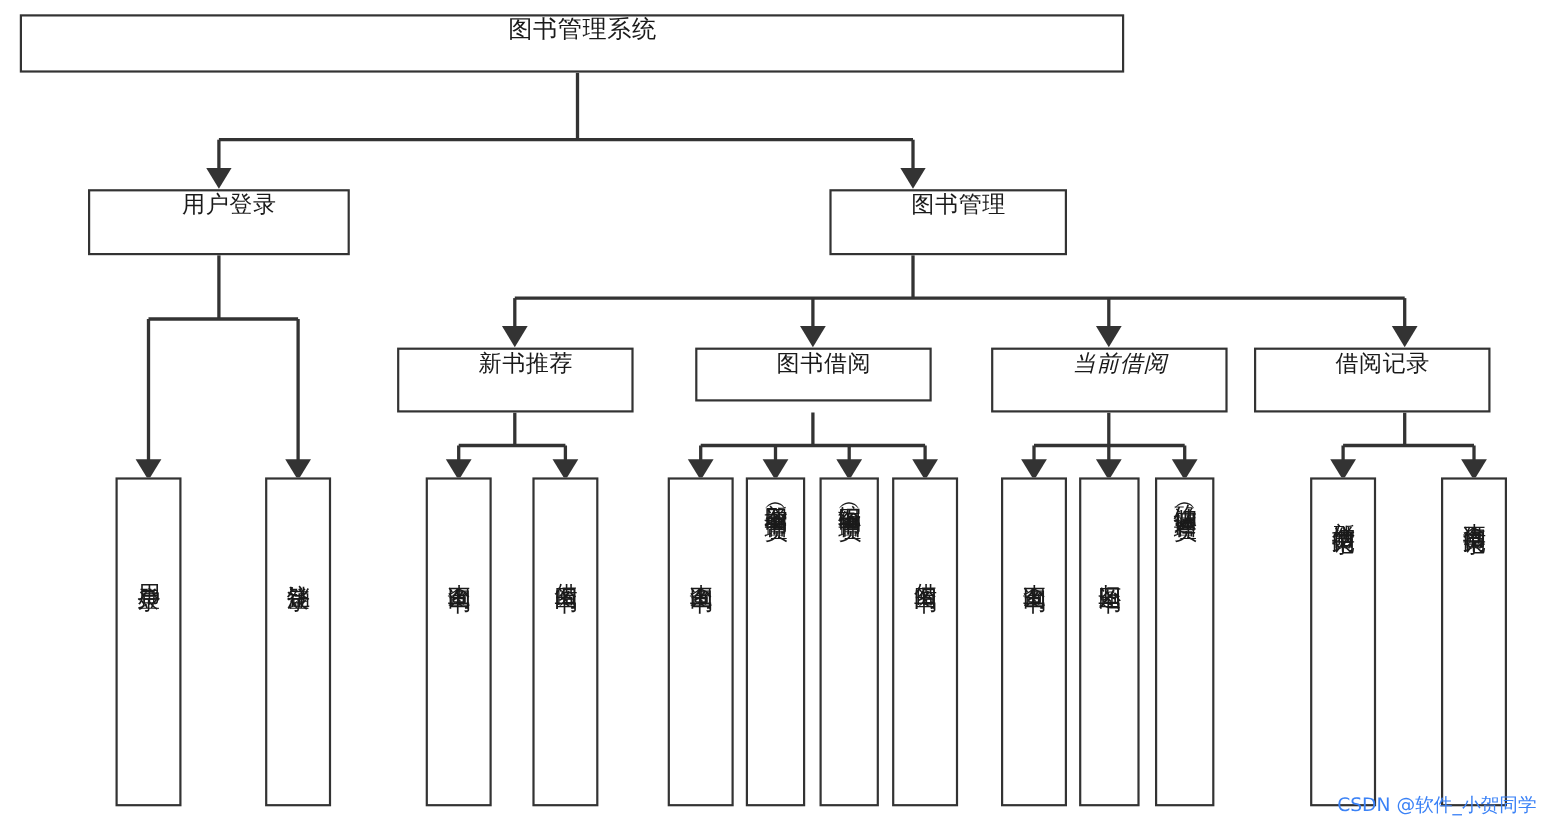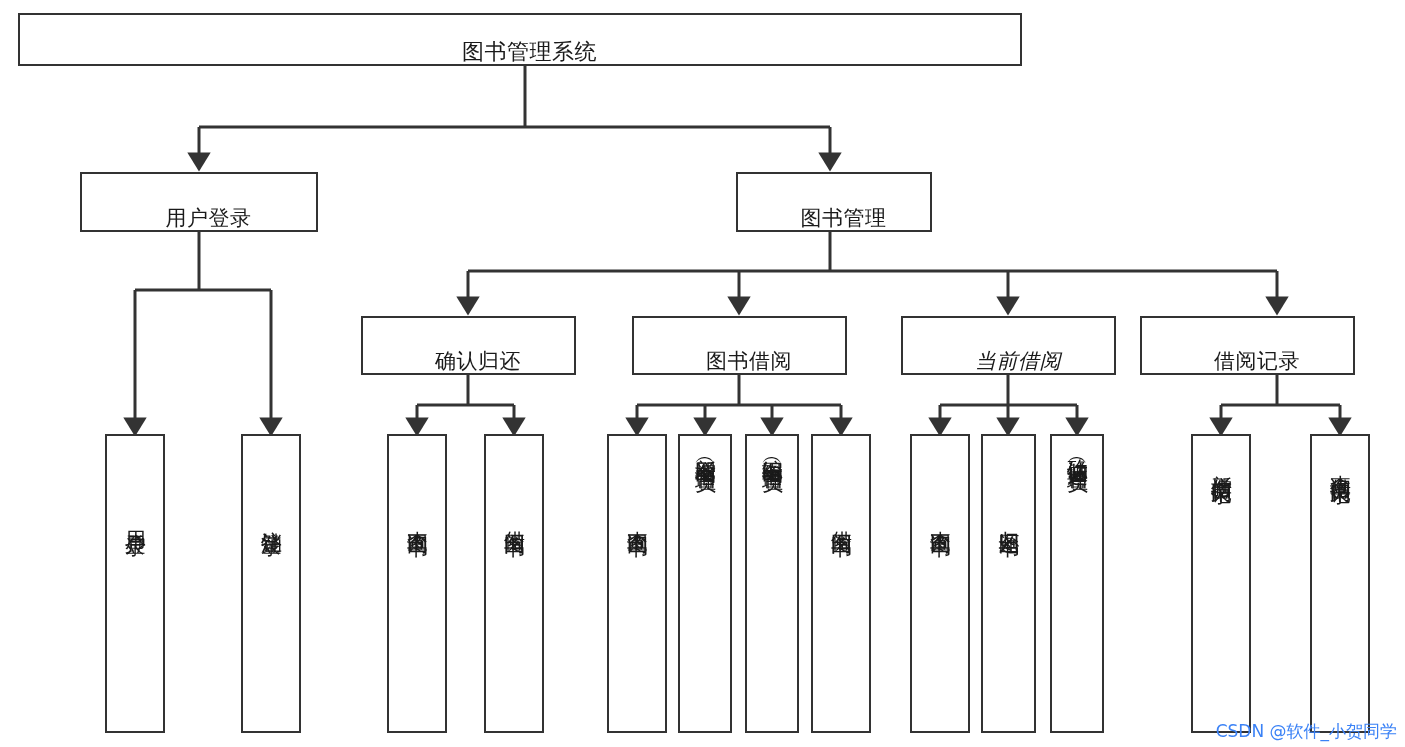--- a/index.html
+++ b/index.html
@@ -28,21 +28,21 @@
     width: 1405px; height: 747px;
     z-index: 1;
   }
 
   .node {
     position: absolute;
     z-index: 2;
     background: #ffffff;
     border: 2.5px solid #333333;
     display: flex;
-    align-items: flex-end;
+    align-items: flex-start;
     justify-content: center;
     color: #1a1a1a;
     padding-left: 19px;
   }
 
   .node-label {
     display: block;
     text-align: center;
     line-height: 1.15;
     letter-spacing: 0.5px;
@@ -144,29 +144,29 @@
   </svg>
 
   <div class="node root horiz" style="left:18px; top:13px; width:1004px; height:53px;">
     <span class="node-label">图书管理系统</span>
   </div>
 
   <div class="node horiz" style="left:80px; top:172px; width:238px; height:60px;">
     <span class="node-label">用户登录</span>
   </div>
 
-  <div class="node horiz" style="left:736px; top:172px; width:196px; height:60px;">
+  <div class="node horiz" style="left:754px; top:172px; width:216px; height:60px;">
     <span class="node-label">图书管理</span>
   </div>
 
   <div class="node horiz" style="left:361px; top:316px; width:215px; height:59px;">
-    <span class="node-label">确认归还</span>
-  </div>
-
-  <div class="node horiz" style="left:632px; top:316px; width:215px; height:59px;">
+    <span class="node-label">新书推荐</span>
+  </div>
+
+  <div class="node horiz" style="left:632px; top:316px; width:215px; height:49px;">
     <span class="node-label">图书借阅</span>
   </div>
 
   <div class="node horiz" style="left:901px; top:316px; width:215px; height:59px;font-style:italic;">
     <span class="node-label">当前借阅</span>
   </div>
 
   <div class="node horiz" style="left:1140px; top:316px; width:215px; height:59px;">
     <span class="node-label">借阅记录</span>
   </div>

